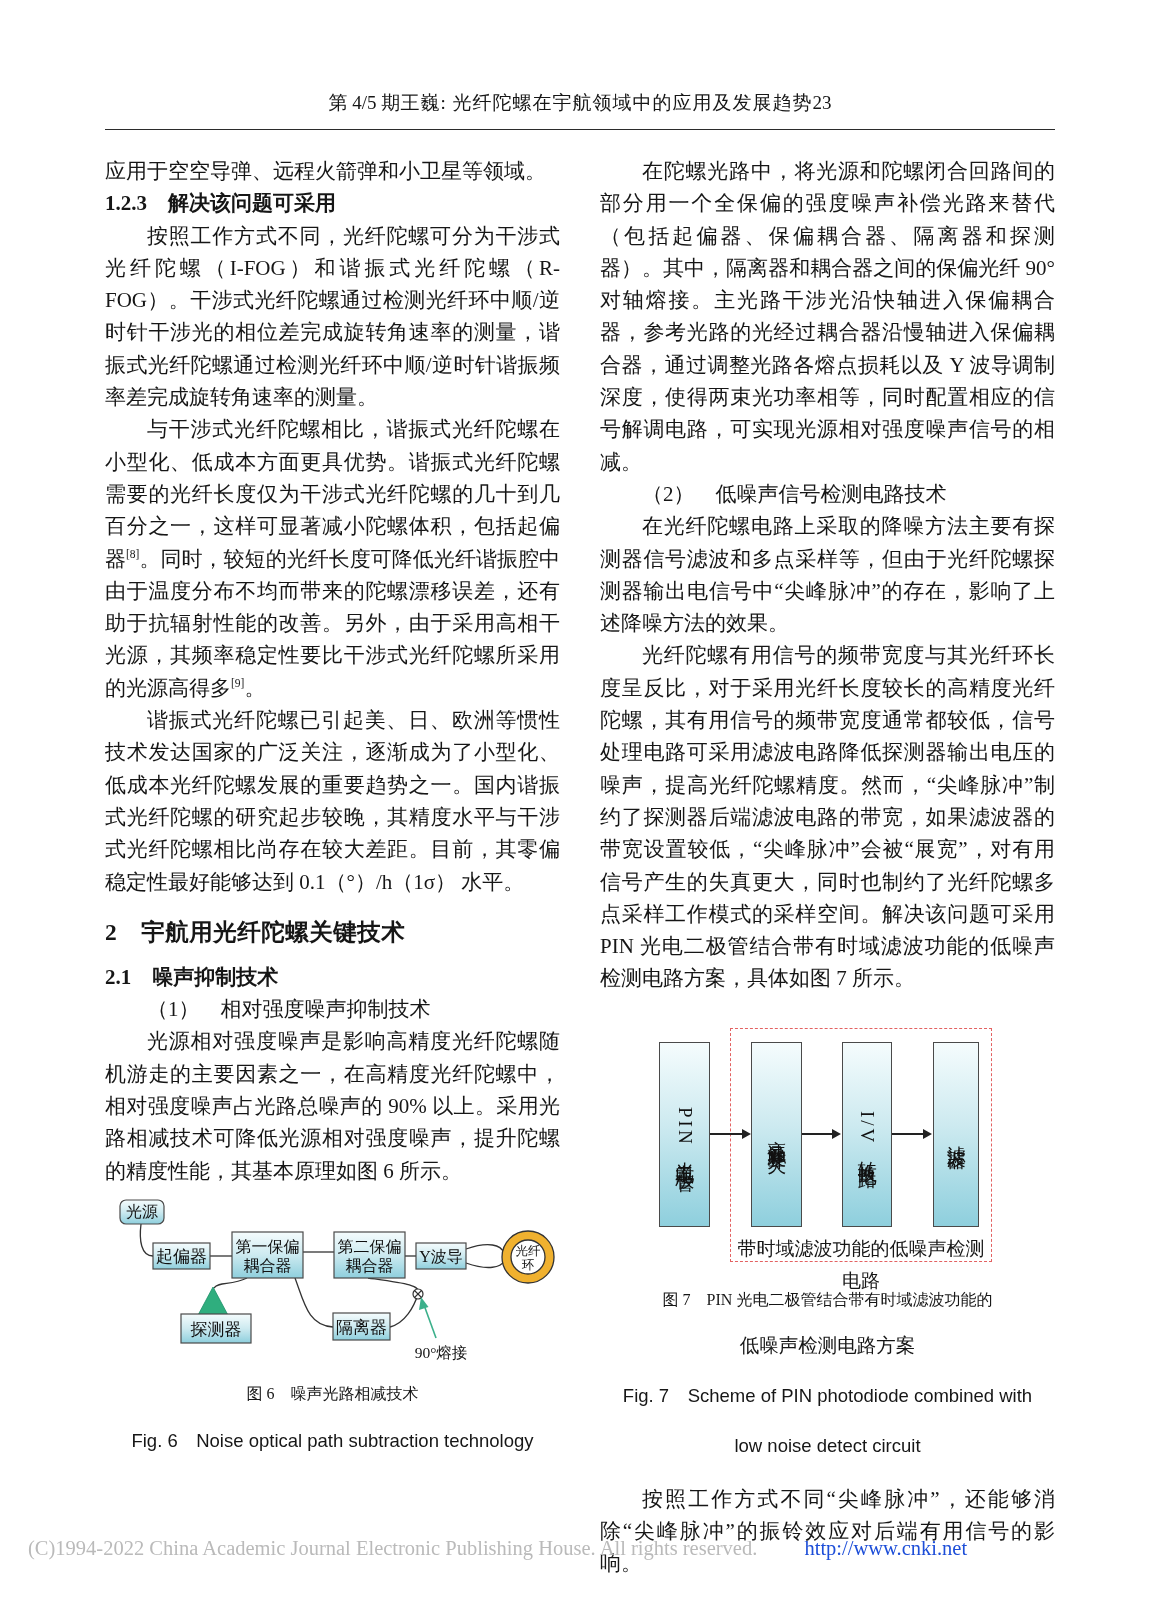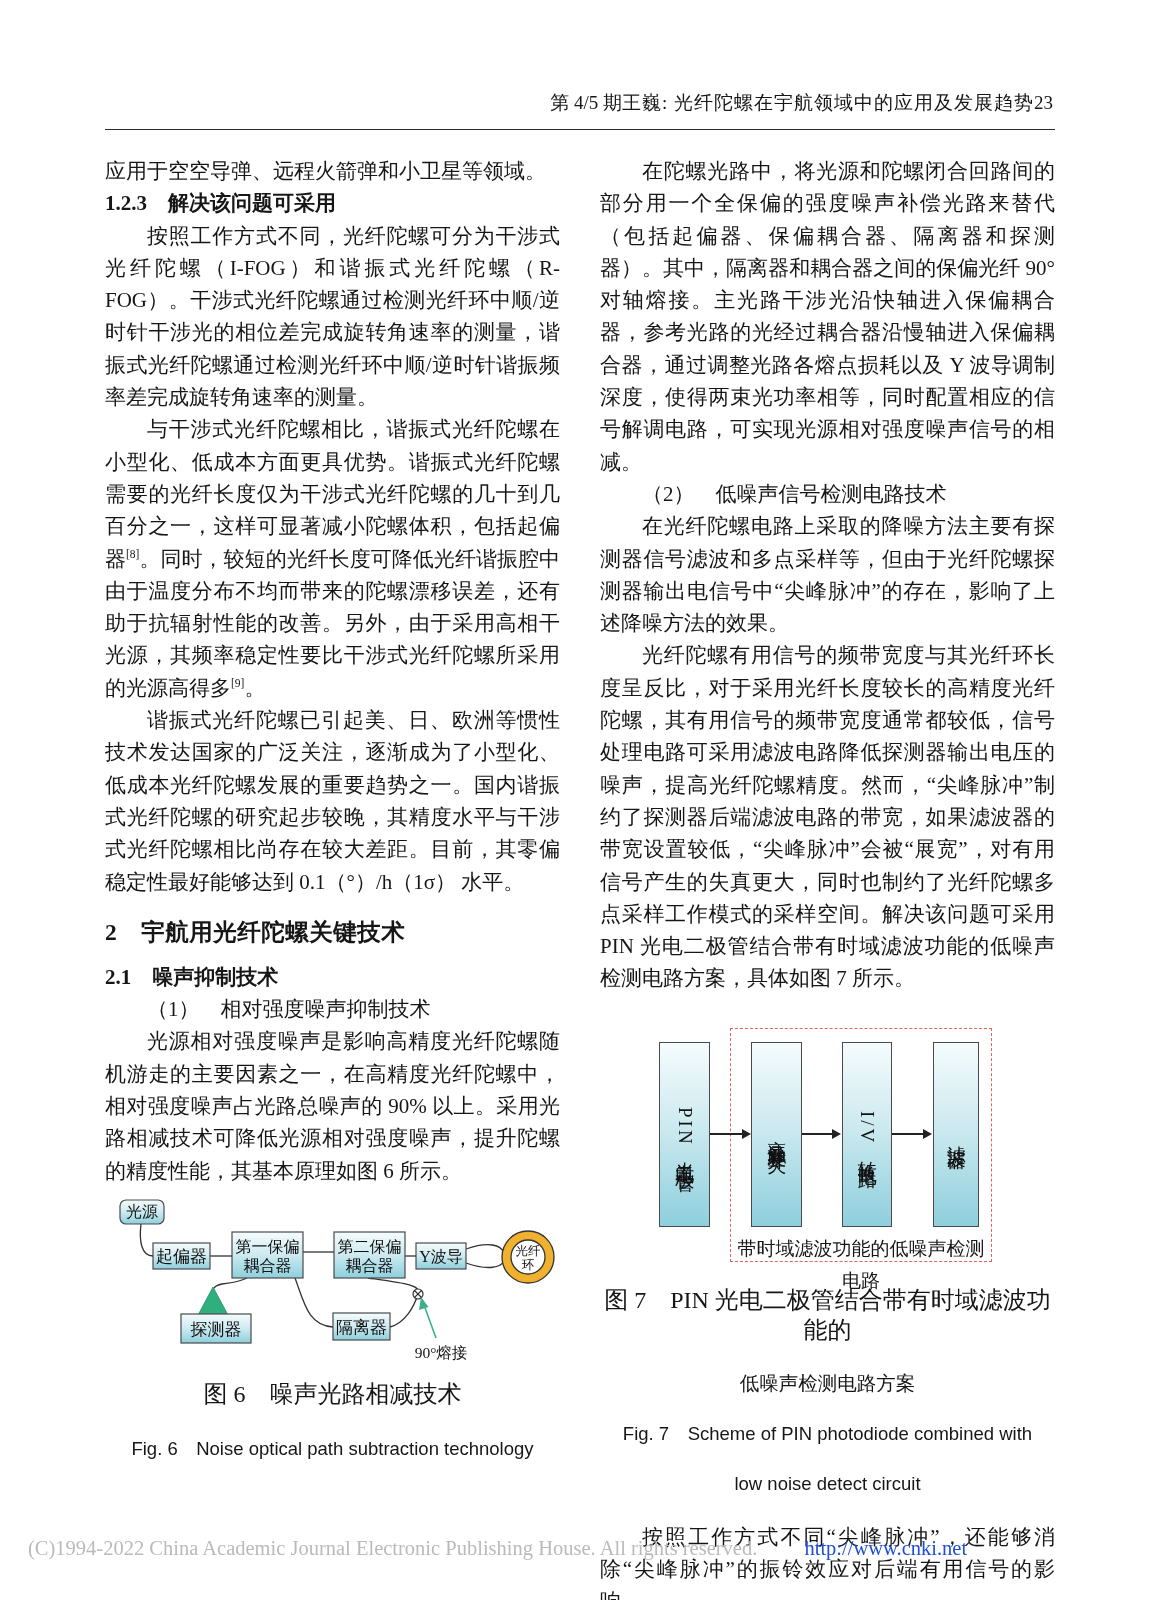--- a/index.html
+++ b/index.html
@@ -2,32 +2,32 @@
 <html><head>
 <meta charset="utf-8">
 <style>
   html,body { margin:0; padding:0; background:#ffffff; }
   .page {
     position:relative; width:1159px; height:1600px; background:#ffffff;
     font-family:"Liberation Serif","DejaVu Serif",serif; color:#161616; overflow:hidden;
   }
   .content { position:absolute; left:105px; top:90px; width:950px; }
   .header-row {
-    display:flex; justify-content:flex-end; align-items:baseline;
+    display:flex; justify-content:center; align-items:baseline;
     font-size:19px; padding:0 2px 13px 2px; border-bottom:1.6px solid #2b2b2b;
   }
   .header-center { letter-spacing:1px; }
   .cols { display:flex; gap:40px; margin-top:25px; }
   .col { width:455px; font-size:21px; line-height:32.3px; text-align:justify; }
   p.body { margin:0; text-indent:2em; }
   p.noindent { text-indent:0; }
   sup.ref { font-size:11.5px; line-height:0; vertical-align:super; }
   .h-sub { font-weight:bold; margin:0; }
   .h-sec { font-weight:bold; font-size:23.5px; margin:17px 0 12px 0; line-height:34px; letter-spacing:0.5px; }
-  .cap-zh { text-align:center; font-size:24px; line-height:30px; margin-top:8px; text-indent:0; }
+  .cap-zh { text-align:center; font-size:16px; line-height:30px; margin-top:8px; text-indent:0; }
   .cap-zh2 { text-align:center; font-size:19.5px; line-height:30px; margin-top:2px; text-indent:0; }
   .cap-en { text-align:center; font-size:18.5px; line-height:31px; margin-top:4px;
             font-family:"Liberation Sans","DejaVu Sans",sans-serif; text-indent:0; }
   .cap-en2 { text-align:center; font-size:18.5px; line-height:31px; margin-top:0;
             font-family:"Liberation Sans","DejaVu Sans",sans-serif; text-indent:0; }
   
   .fig6svg { display:block; margin-top:4px; }
   .fig6svg text { font-family:"Liberation Serif","DejaVu Serif",serif; fill:#111; }
   
   .fig7 { position:relative; width:455px; height:268px; margin-top:14px; }

